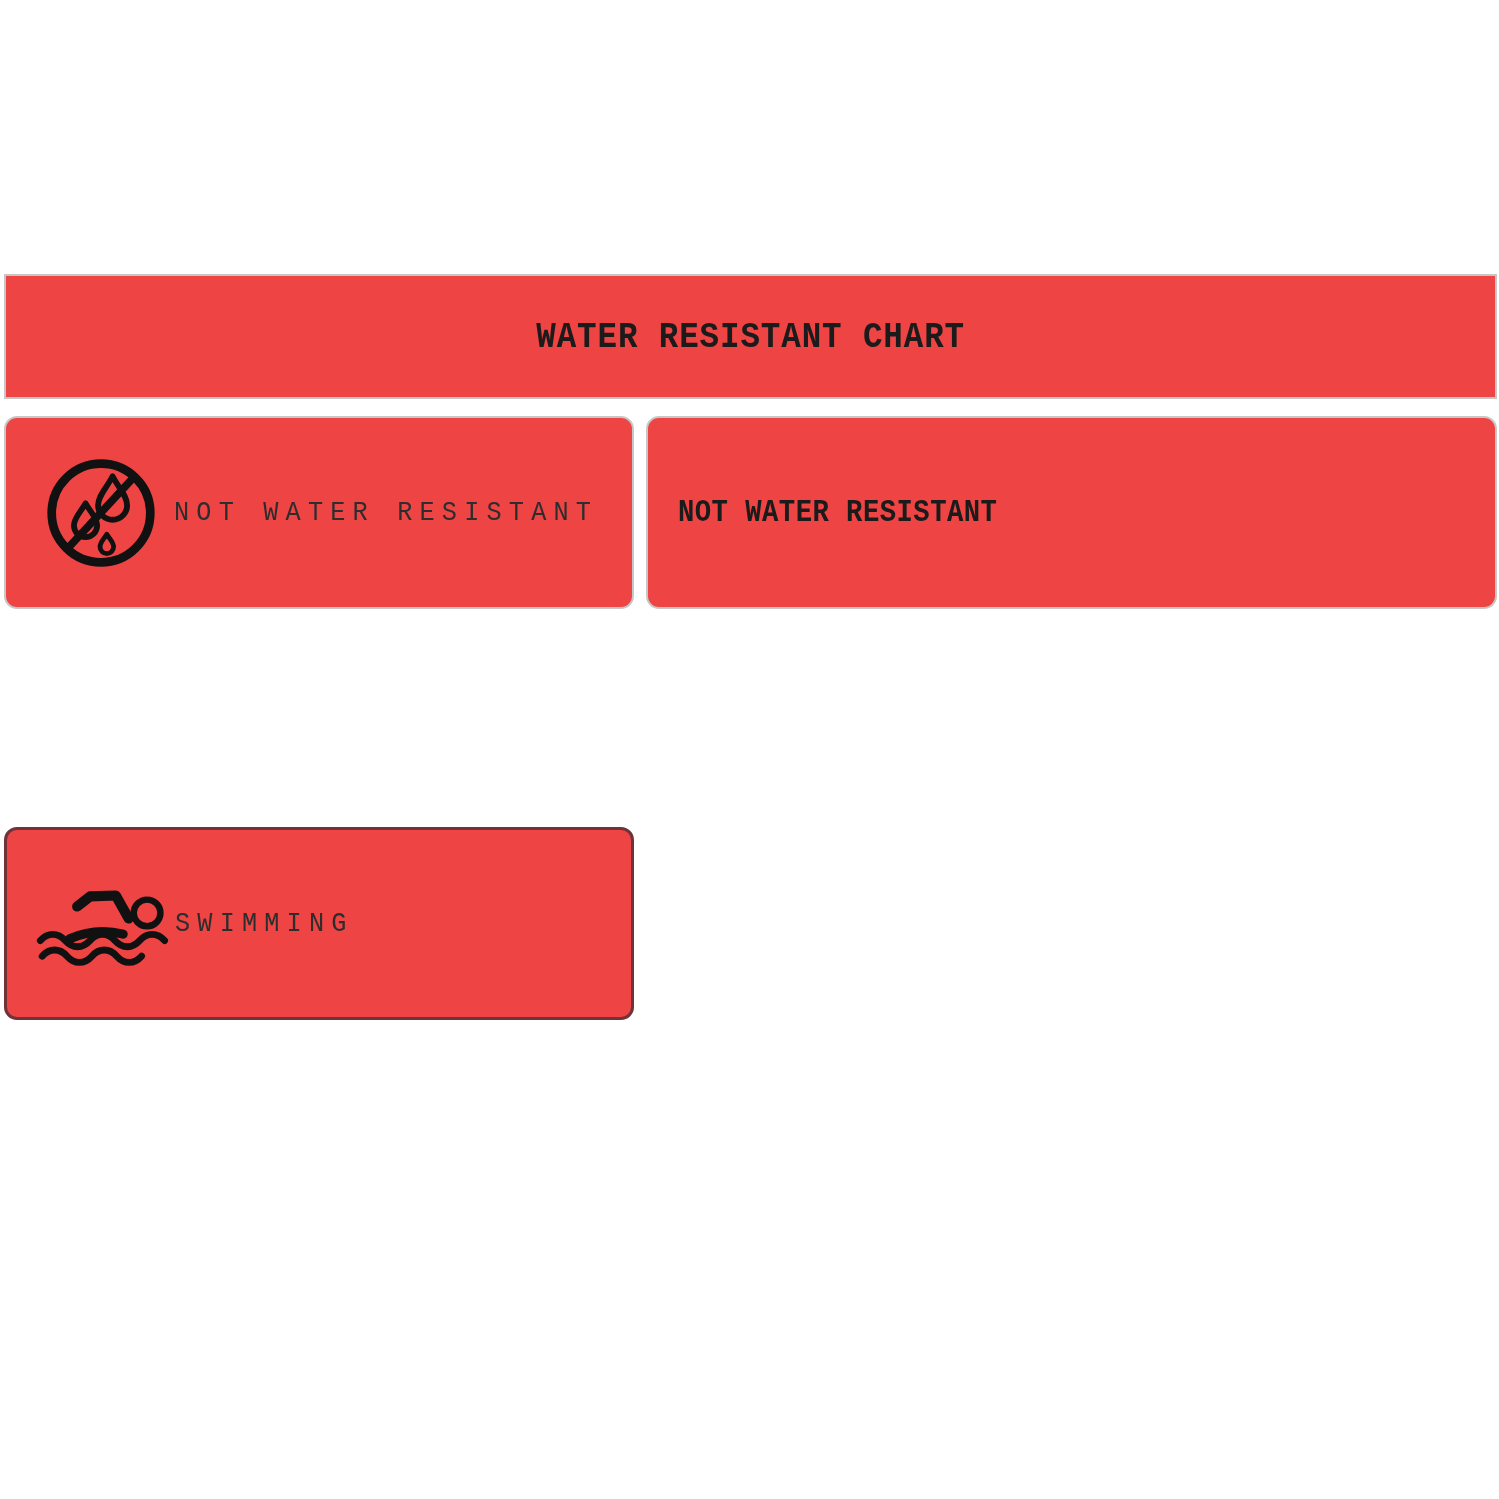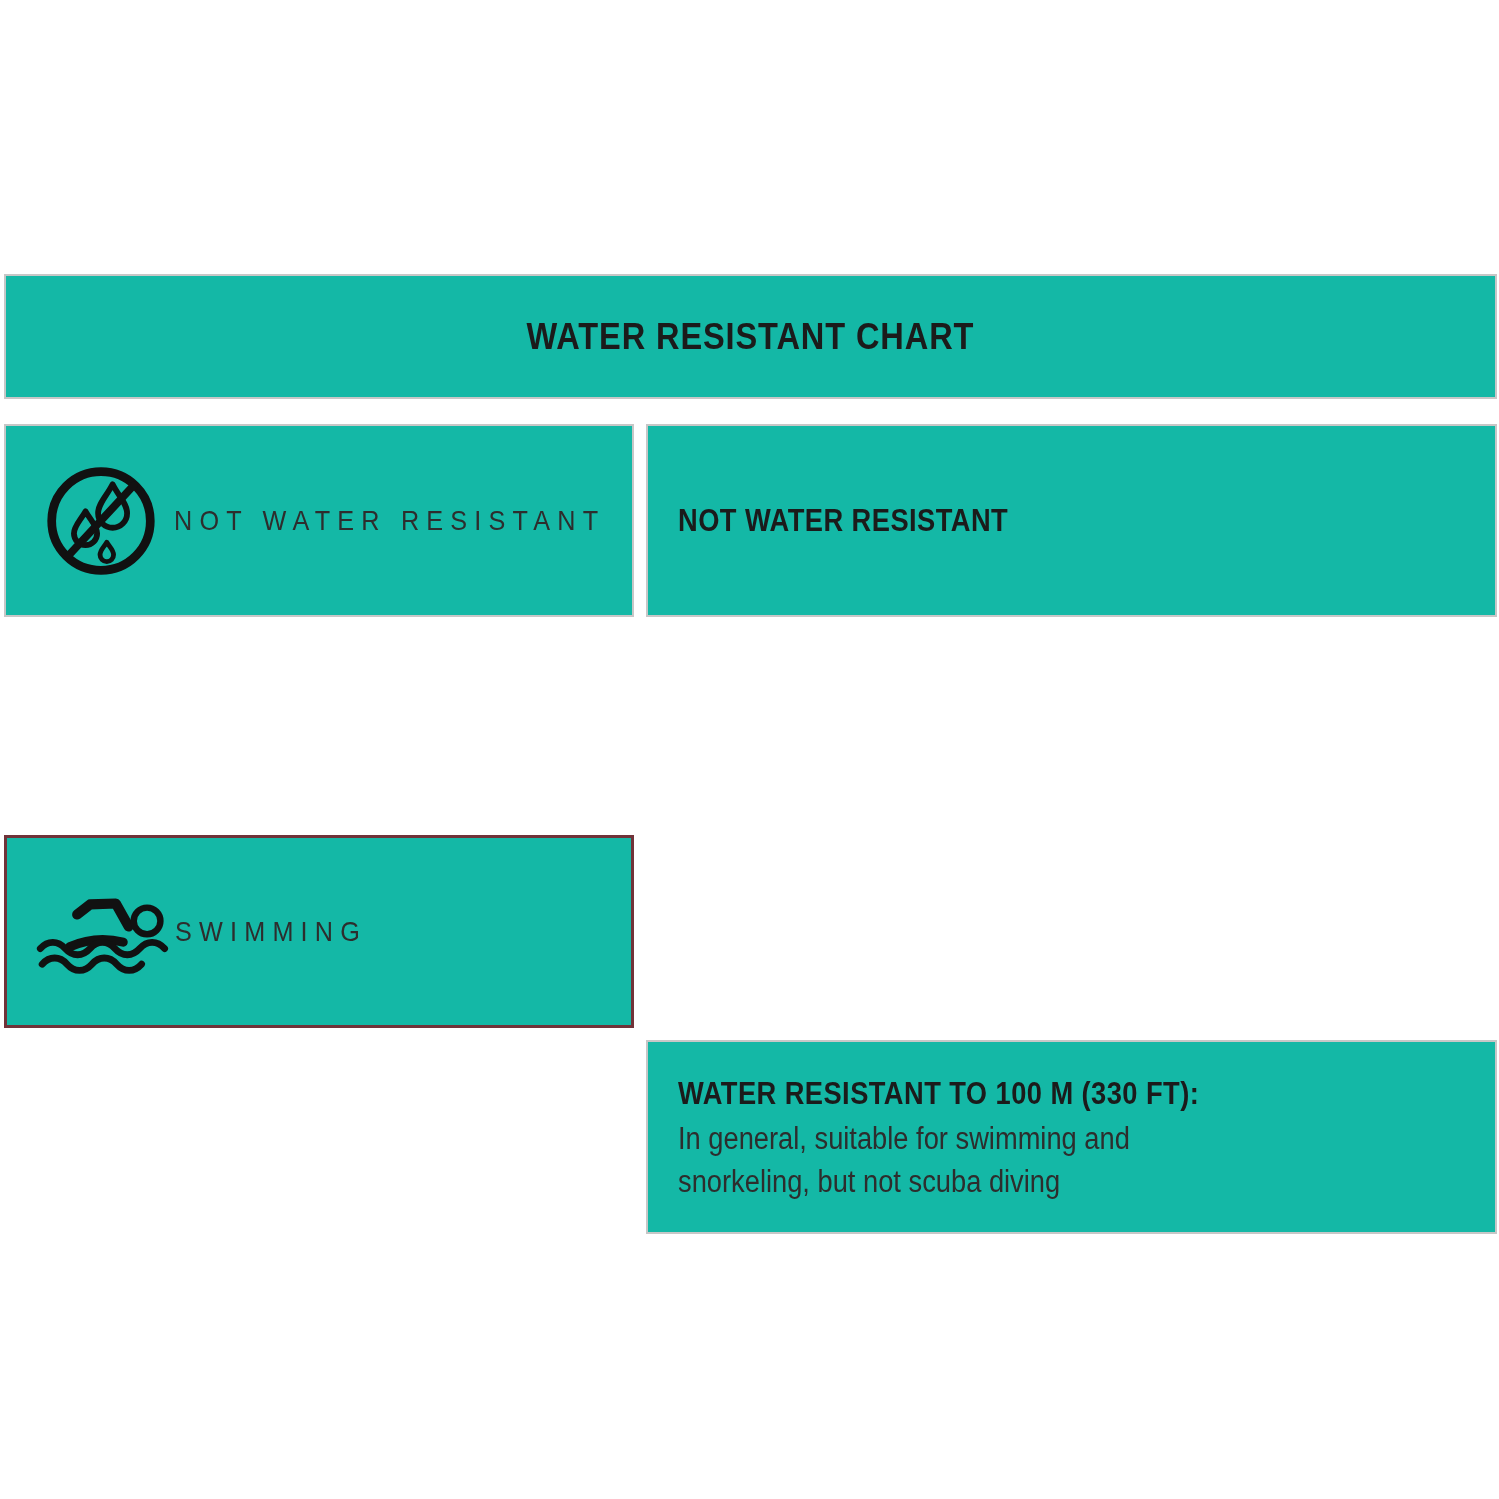--- a/index.html
+++ b/index.html
@@ -1,28 +1,28 @@
 <!DOCTYPE html>
 <html style="--background: #ffffff; --border: #c7c7c7; --highlight-border: #703339; --heading-text: #1b1b1b; --body-text: #2d2d2d; --icon: #111111;"><head>
 <meta charset="utf-8">
 <style>
   html,body{margin:0;padding:0;background:#fff;}
   .sheet{
     position:relative;width:1499px;height:1499px;background:var(--bg,#fff);
     font-family:"Liberation Sans",sans-serif;color:var(--heading-text,#1b1b1b);
     overflow:hidden;
   }
-  .box{position:absolute;background:#14b8a6;border:2px solid var(--border,#c7c7c7);box-sizing:border-box;}
+  .box{position:absolute;background:#ef4444;border:2px solid var(--border,#c7c7c7);box-sizing:border-box;font-family:Liberation Mono, monospace;}
   .header{left:4px;top:274px;width:1493px;height:125px;display:flex;align-items:center;justify-content:center;}
   .title{
     margin:0;font-size:37px;font-weight:bold;letter-spacing:1px;white-space:nowrap;
     transform:scaleX(0.88);transform-origin:center center;color:var(--heading-text,#1b1b1b);
   }
   .row{position:absolute;left:4px;width:1493px;}
-  .cell{top:8px;height:100%;}
+  .cell{top:0;height:100%;border-radius:13px;}
   .cell-left{left:0;width:630px;display:flex;align-items:center;padding-left:26px;}
   .cell-right{left:642px;width:851px;display:flex;flex-direction:column;justify-content:center;padding-left:30px;padding-right:8px;}
   .row.highlighted .box{border:3px solid var(--highlight-border,#703339);}
   .icon-zone{flex:0 0 138px;width:138px;display:flex;align-items:center;justify-content:center;color:var(--icon,#111);}
   .row-label{
     margin-left:4px;font-size:28px;font-weight:400;letter-spacing:8px;white-space:nowrap;
     color:var(--body-text,#2d2d2d);transform:scaleX(0.9);transform-origin:left center;
   }
   .squeeze{transform:scaleX(0.88);transform-origin:left center;white-space:nowrap;}
   .desc-heading{font-size:31px;font-weight:bold;letter-spacing:0.5px;line-height:46px;color:var(--heading-text,#1b1b1b);}
@@ -70,20 +70,15 @@
           <circle cx="124" cy="34" r="14.5" stroke-width="7"></circle>
           <path d="M8 64 C 16 55 27 55 35 64 C 43 73 54 73 62 64 C 70 55 81 55 89 64 C 97 73 108 73 116 64 C 124 55 135 55 143 64" stroke-width="7.5"></path>
           <path d="M10 81 C 18 72 29 72 37 81 C 45 90 56 90 64 81 C 72 72 83 72 91 81 C 99 90 110 90 118 81" stroke-width="7.5"></path>
         </svg>
       </span>
       <span class="row-label">SWIMMING</span>
     </div>
   </section>
 
   <section class="row" style="top:1032px;height:194px">
-    <div class="box cell cell-right">
-      <div class="desc-heading squeeze">WATER RESISTANT TO 100 M (330 FT):</div>
-      <div class="desc-line squeeze">In general, suitable for swimming and</div>
-      <div class="desc-line squeeze">snorkeling, but not scuba diving</div>
-    </div>
   </section>
 
 </div>
 
 </body></html>

